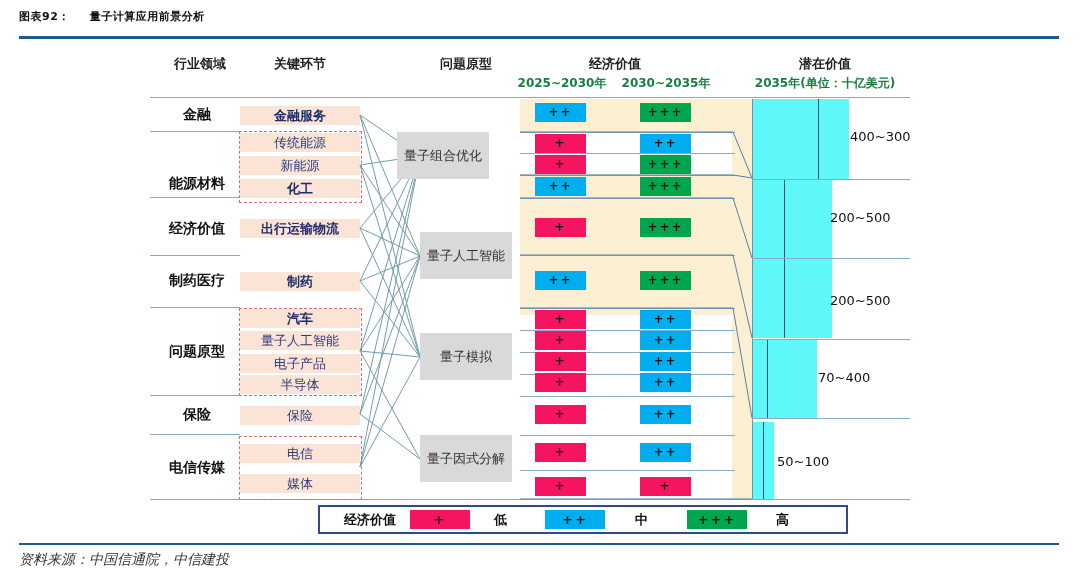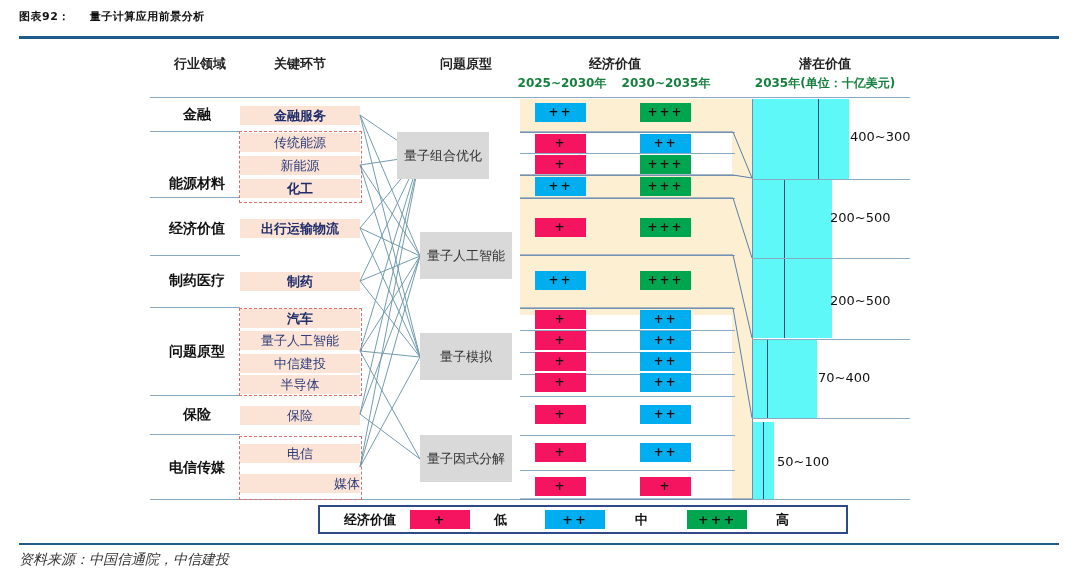--- a/index.html
+++ b/index.html
@@ -88,25 +88,25 @@
 <div class="abs dashgrp" style="left:239px;top:436px;width:121px;height:62px;"></div>
 
 <div class="abs seg b" style="left:240px;top:106px;">金融服务</div>
 <div class="abs seg n" style="left:240px;top:133px;">传统能源</div>
 <div class="abs seg n" style="left:240px;top:156px;">新能源</div>
 <div class="abs seg b" style="left:240px;top:179px;">化工</div>
 <div class="abs seg b" style="left:240px;top:219px;">出行运输物流</div>
 <div class="abs seg b" style="left:240px;top:272px;">制药</div>
 <div class="abs seg b" style="left:240px;top:309px;">汽车</div>
 <div class="abs seg n" style="left:240px;top:331px;">量子人工智能</div>
-<div class="abs seg n" style="left:240px;top:354px;">中信建投</div>
+<div class="abs seg n" style="left:240px;top:354px;">电子产品</div>
 <div class="abs seg n" style="left:240px;top:375px;">半导体</div>
 <div class="abs seg n" style="left:240px;top:406px;">保险</div>
 <div class="abs seg n" style="left:240px;top:444px;">电信</div>
-<div class="abs seg n" style="left:240px;top:474px;text-align:right;">媒体</div>
+<div class="abs seg n" style="left:240px;top:474px;">媒体</div>
 
 <svg class="links" width="1080" height="581">
   <g stroke="#5a8aa0" stroke-width="1" fill="none" opacity="0.85">
     <line x1="360" y1="115" x2="420" y2="156"></line>
       <line x1="360" y1="115" x2="420" y2="256"></line>
       <line x1="360" y1="115" x2="420" y2="357"></line>
     <line x1="360" y1="165" x2="420" y2="156"></line>
       <line x1="360" y1="165" x2="420" y2="256"></line>
       <line x1="360" y1="165" x2="420" y2="357"></line>
     <line x1="360" y1="228" x2="420" y2="156"></line>

